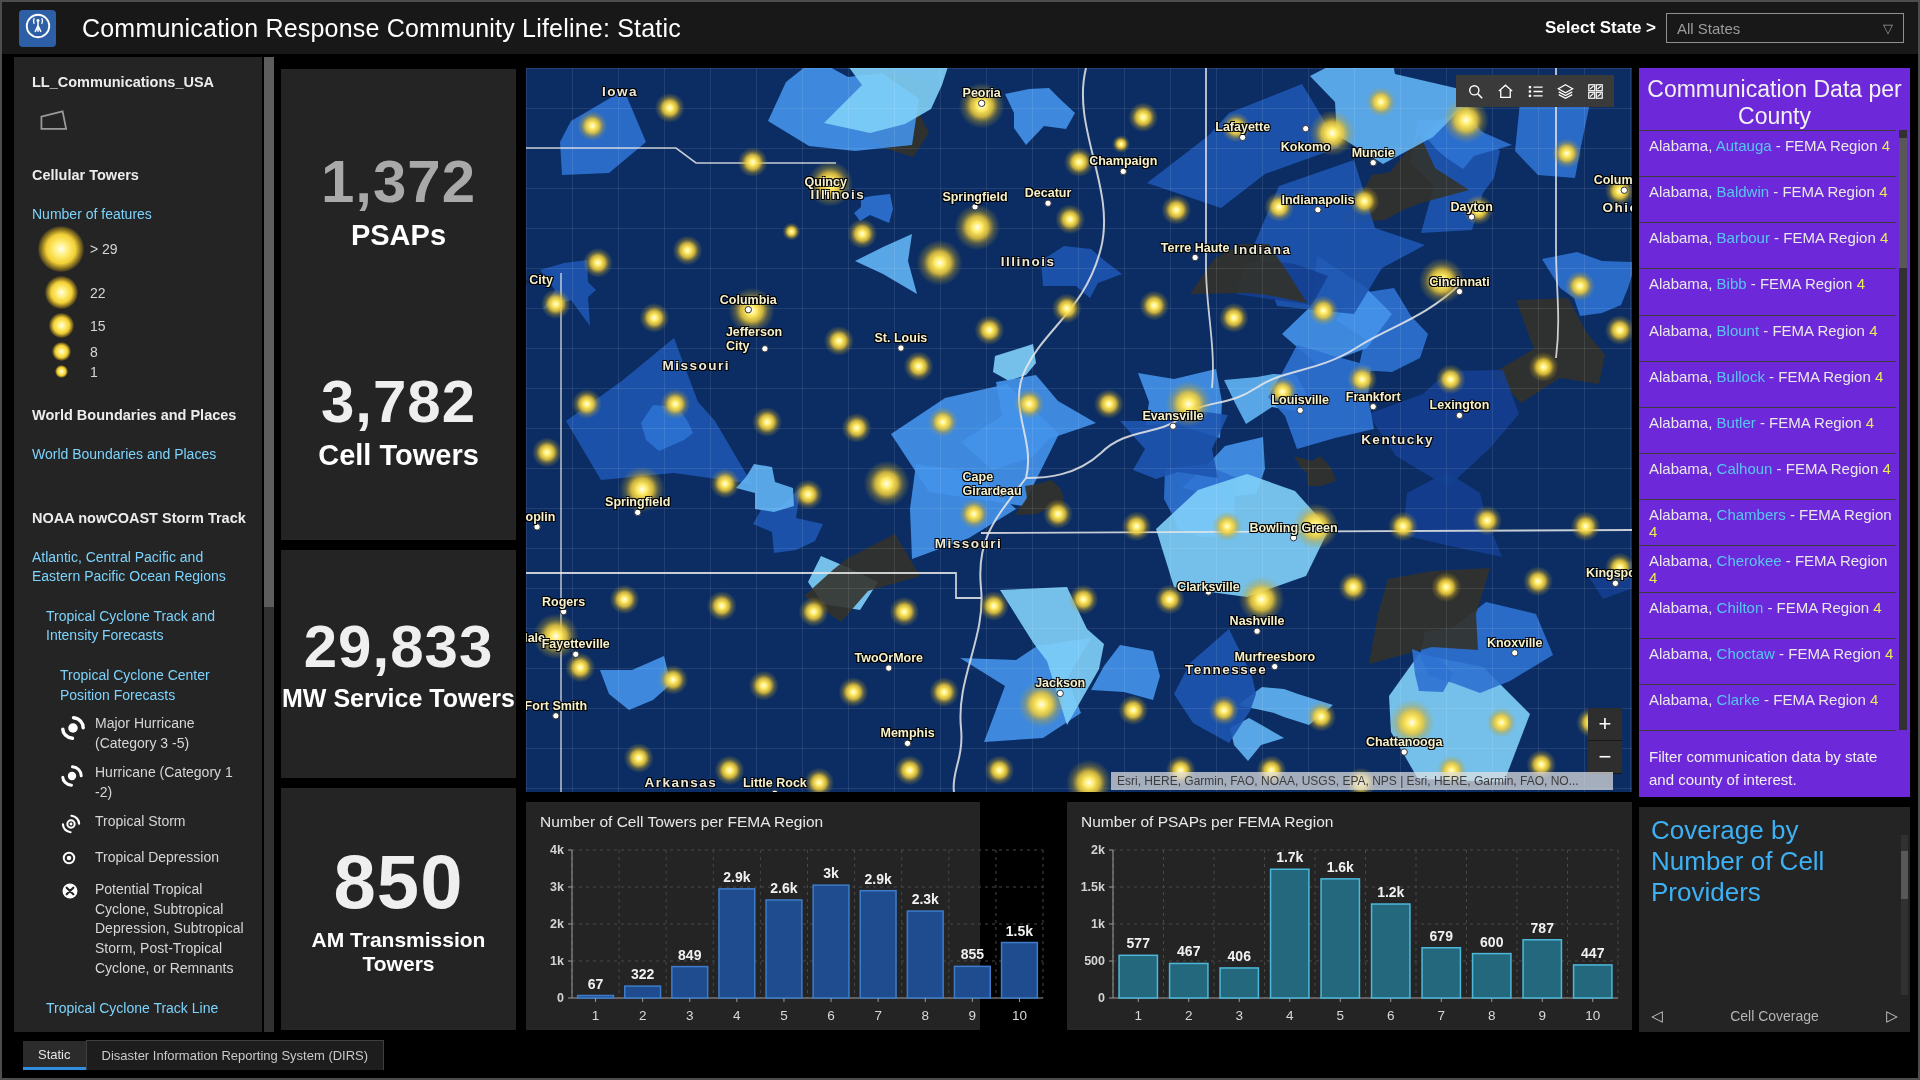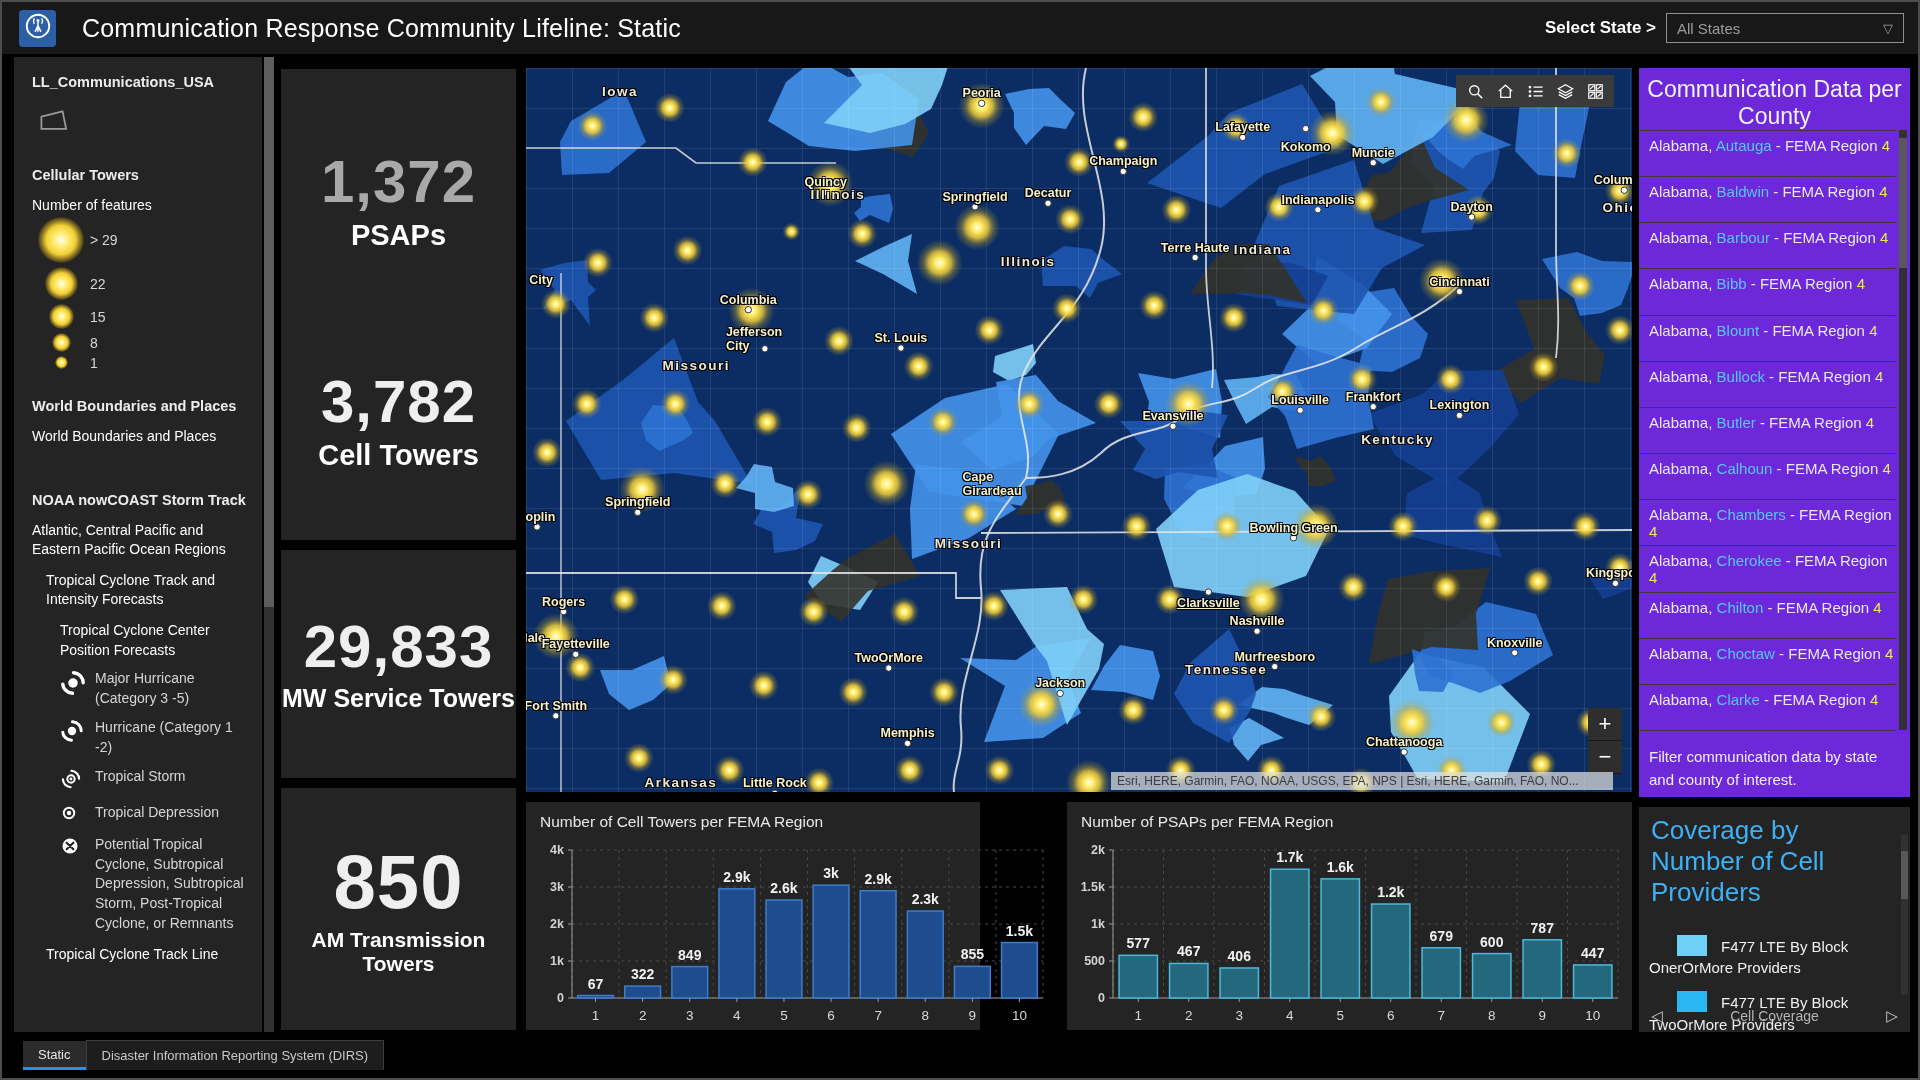--- a/index.html
+++ b/index.html
@@ -19,21 +19,21 @@
               display:flex;align-items:center;padding:0 10px;background:#181818;cursor:pointer;}
   .hdr-select .tri{margin-left:auto;font-size:13px;color:#9c9c9c;}
 
   
   .legend{position:absolute;left:12px;top:55px;width:248px;height:975px;background:#242424;
           padding:16px 14px 10px 18px;overflow:hidden;color:#d6d6d6;}
   .lg-header{font-weight:bold;color:#ececec;font-size:14.5px;margin-top:26px;line-height:1.3;}
   .lg-header.mt0{margin-top:0;}
   .lg-header.big-gap{margin-top:44px;}
   .lg-icon{margin-top:14px;}
-  .lg-text{font-size:14px;color:#ffffff;margin-top:11px;line-height:1.4;}
+  .lg-text{font-size:14px;color:#7dd3fc;margin-top:20px;line-height:1.4;}
   .ind1{margin-left:14px;}  .ind2{margin-left:28px;}
   .lg-dotrow{display:flex;align-items:center;}
   .glow-wrap{width:58px;display:flex;justify-content:center;align-items:center;flex-shrink:0;}
   .glow-dot{border-radius:50%;
     background:radial-gradient(circle,#fffdf0 0%,#ffee75 22%,#f2cf35 45%,rgba(210,170,25,.5) 62%,rgba(190,150,20,0) 73%);}
   .lg-dotlabel{font-size:14px;color:#d6d6d6;}
   .lg-symrow{display:flex;align-items:flex-start;margin-top:9px;}
   .lg-symicon{width:26px;flex-shrink:0;margin-right:9px;margin-top:1px;}
   .lg-symtext{font-size:14px;color:#d6d6d6;line-height:1.42;}
 
@@ -469,21 +469,21 @@
         <div class="map-label" style="left: 933.464px; top: 337.384px;">Lexington</div>
         <div class="map-label" style="left: 647.01px; top: 348.244px;">Evansville</div>
         <div class="map-label state" style="left: 871.528px; top: 371.412px;">Kentucky</div>
         <div class="map-label wrap" style="left: 475.58px; top: 415.576px;">Cape Girardeau</div>
         <div class="map-label" style="left: 111.706px; top: 434.4px;">Springfield</div>
         <div class="map-label" style="left: 11.06px; top: 448.88px;">Joplin</div>
         <div class="map-label state" style="left: 442.4px; top: 474.944px;">Missouri</div>
         <div class="map-label" style="left: 767.564px; top: 459.74px;">Bowling Green</div>
         <div class="map-label" style="left: 1089.41px; top: 505.352px;">Kingsport</div>
         <div class="map-label" style="left: 37.604px; top: 533.588px;">Rogers</div>
-        <div class="map-label" style="left: 682.402px; top: 535px; text-decoration: underline;">Clarksville</div>
+        <div class="map-label" style="left: 682.402px; top: 519px;">Clarksville</div>
         <div class="map-label" style="left: 731.066px; top: 553.136px;">Nashville</div>
         <div class="map-label" style="left: -13.272px; top: 569.788px;">Springdale</div>
         <div class="map-label" style="left: 49.77px; top: 576.304px;">Fayetteville</div>
         <div class="map-label" style="left: 362.768px; top: 590.06px;">TwoOrMore</div>
         <div class="map-label" style="left: 748.762px; top: 588.612px;">Murfreesboro</div>
         <div class="map-label state" style="left: 700.098px; top: 600.92px;">Tennessee</div>
         <div class="map-label" style="left: 988.764px; top: 574.856px;">Knoxville</div>
         <div class="map-label" style="left: 29.862px; top: 637.844px;">Fort Smith</div>
         <div class="map-label" style="left: 534.198px; top: 615.4px;">Jackson</div>
         <div class="map-label" style="left: 381.57px; top: 665.356px;">Memphis</div>
@@ -708,24 +708,20 @@
         <div class="county-row"><span class="c-state">Alabama, </span><span class="c-name">Clarke</span><span class="c-state"> - FEMA Region </span><span class="c-region">4</span></div>
       </div>
     <div class="county-note">Filter communication data by state and county of interest.</div>
     <div class="v-scroll" style="right:3px;top:62px;height:600px;width:8px;">
       <div class="v-thumb" style="top:8px;height:130px;background:#585858;"></div>
     </div>
   </div>
 
   <div class="coverage-panel">
     <div class="coverage-title">Coverage by Number of Cell Providers</div>
-    <div class="cov-legend" id="cov-legend">
-        <div class="cov-row"><span class="cov-swatch" style="background: rgb(111, 208, 247);"></span><span>F477 LTE By Block OnerOrMore Providers</span></div>
-        <div class="cov-row"><span class="cov-swatch" style="background: rgb(41, 182, 242);"></span><span>F477 LTE By Block TwoOrMore Providers</span></div>
-      </div>
     <div class="pager">
       <div class="pager-arrow">◁</div>
       <div class="pager-label">Cell Coverage</div>
       <div class="pager-arrow">▷</div>
     </div>
     <div class="v-scroll" style="right:2px;top:28px;height:160px;width:7px;">
       <div class="v-thumb" style="top:16px;height:48px;background:#585858;"></div>
     </div>
   </div>
 

